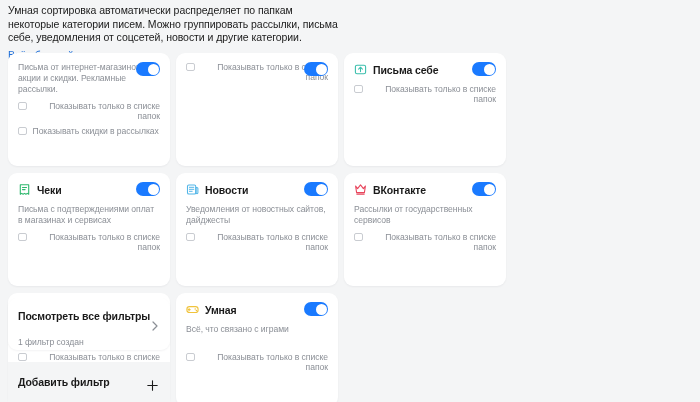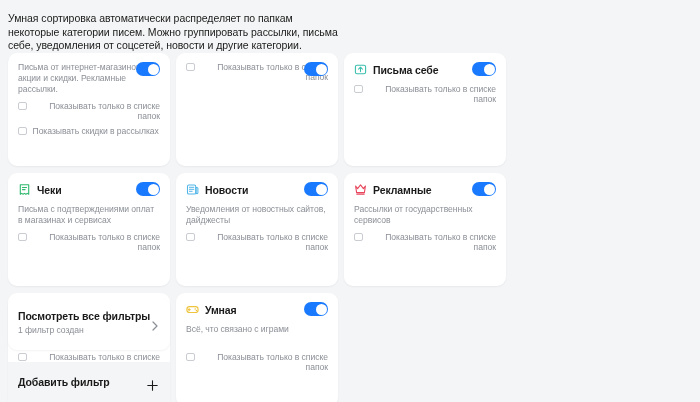--- a/index.html
+++ b/index.html
@@ -8,21 +8,21 @@
     width: 700px;
     height: 402px;
     background: #f4f5f6;
     font-family: "Liberation Sans", "DejaVu Sans", sans-serif;
     overflow: hidden;
     position: relative;
   }
 
   
   .intro {
-    padding: 12px 8px 0 8px;
+    padding: 4px 8px 0 8px;
     width: 350px;
   }
   .intro-text {
     font-size: 10.5px;
     line-height: 13.5px;
     color: #1a1a1a;
     letter-spacing: -0.05px;
   }
   .intro-link {
     display: inline-block;
@@ -150,21 +150,21 @@
   }
   .filters-title {
     font-size: 10.5px;
     font-weight: bold;
     color: #1a1a1a;
     letter-spacing: -0.1px;
   }
   .filters-sub {
     font-size: 8.6px;
     color: #8b8f96;
-    margin-top: 3px;
+    margin-top: 15px;
     letter-spacing: -0.05px;
   }
   .chevron {
     position: absolute;
     right: 12px;
     top: 19px;
     width: 6px;
     height: 10px;
     cursor: pointer;
   }
@@ -288,21 +288,21 @@
     </div>
     </div>
     <div class="card">
     <div class="card-head">
       <span class="card-icon">
           <svg width="13" height="13" viewBox="0 0 13 13">
         <path d="M1.6 3 L3.6 5.6 L6.5 1.9 L9.4 5.6 L11.4 3 L10.4 9.6 h-7.8 z" fill="none" stroke="#e8465d" stroke-width="1.1" stroke-linejoin="round"></path>
         <path d="M2.8 11.1 h7.4" stroke="#e8465d" stroke-width="1.1" stroke-linecap="round"></path>
       </svg>
         </span>
-      <span class="card-title">Рекламные</span>
+      <span class="card-title">ВКонтакте</span>
     </div>
     <div class="toggle" style="background:#1a7aff">
       <span class="knob"></span>
     </div>
     <div class="card-desc">Рассылки от государственных сервисов</div>
 
     <div class="opt-row">
       <span class="checkbox"></span>
       <span class="opt-label">Показывать только в списке папок</span>
     </div>

